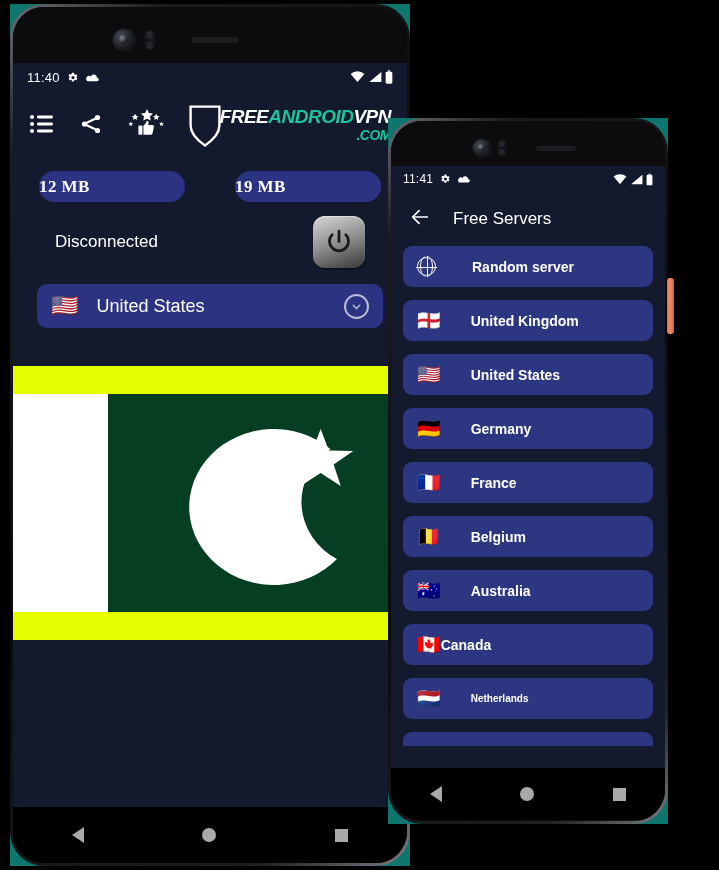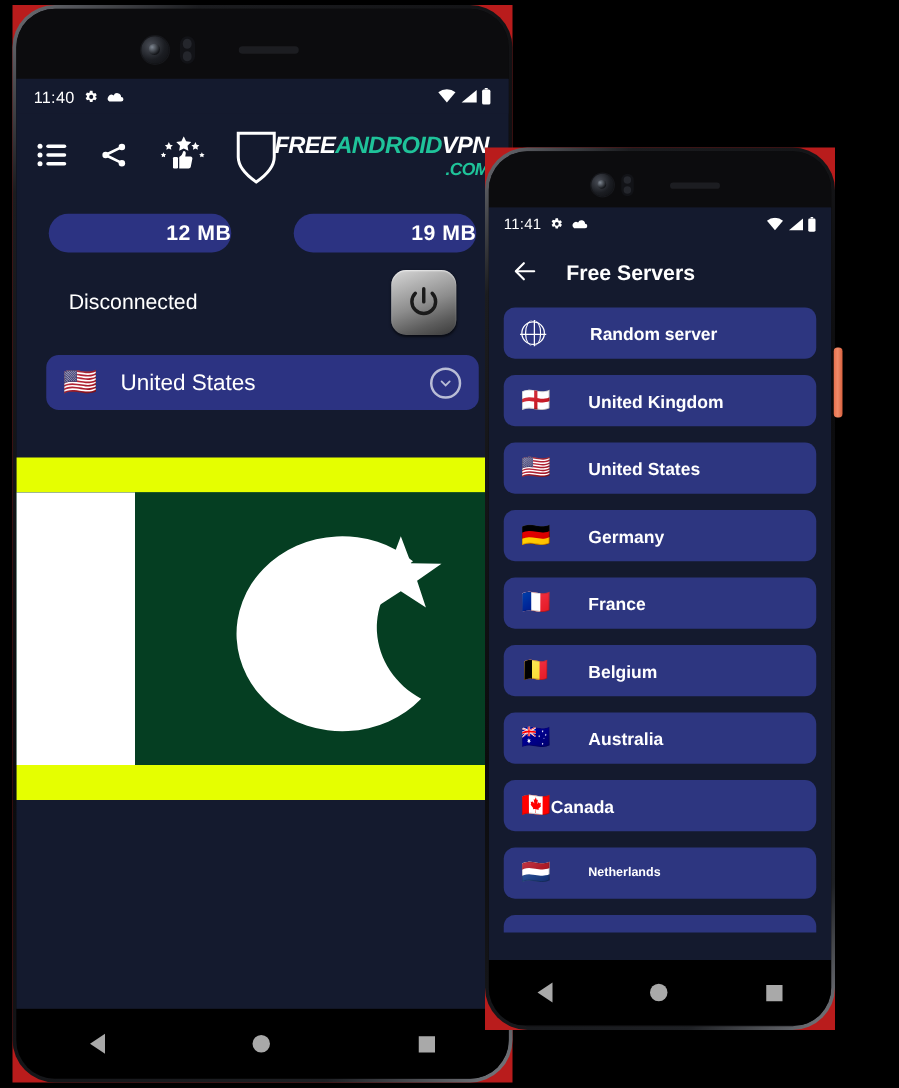--- a/index.html
+++ b/index.html
@@ -5,21 +5,21 @@
   * { box-sizing: border-box; margin: 0; padding: 0; }
   html, body {
     width: 719px; height: 870px;
     background: #000;
     font-family: "Liberation Sans", sans-serif;
     overflow: hidden;
   }
   #stage { position: relative; width: 719px; height: 870px; background: #000; }
 
   
-  .phone { position: absolute; background: #b91c1c; }
+  .phone { position: absolute; background: #0f766e; }
   .phone .bezel {
     position: absolute; inset: 0;
     border-radius: 34px;
     background: linear-gradient(135deg,#6e7076 0%,#1b1c1f 12%,#0b0b0d 50%,#1e2024 88%,#7c7e84 100%);
     padding: 3px;
   }
   .phone .inner {
     position: absolute; inset: 3px;
     border-radius: 31px;
     background: #0c0c0e;
@@ -63,22 +63,22 @@
   .logo-text { display:flex; flex-direction:column; align-items:flex-end; line-height:1; }
   .logo-row1 { font-weight:bold; font-style:italic; letter-spacing:-.5px; white-space:nowrap; }
   .logo-row2 { font-weight:bold; font-style:italic; letter-spacing:-.5px; }
   .c-white { color:#ffffff; }
   .c-teal  { color:#1fc39a; }
 
   
   .pill-row { display:flex; justify-content:space-between; }
   .pill {
     background:#2c3382; color:#fff; border-radius:999px;
-    display:flex; align-items:center; justify-content:flex-end;
-    font-weight:bold; letter-spacing:.4px;
+    display:flex; align-items:center; justify-content:flex-start;
+    font-weight:bold; letter-spacing:.4px;font-family:Liberation Serif, serif;
   }
   .status-row { display:flex; align-items:center; }
   .status-text { color:#ffffff; }
   .power-btn {
     border-radius:12px;
     background: linear-gradient(160deg,#d7d7d7 0%,#bdbdbd 18%,#8c8c8c 52%,#5c5c5c 78%,#3a3a3a 100%);
     display:flex; align-items:center; justify-content:center;
     box-shadow: inset 0 1px 1px rgba(255,255,255,.55), 0 1px 2px rgba(0,0,0,.6);
   }
 
@@ -102,21 +102,21 @@
 
   
   .navbar { display:flex; align-items:center; justify-content:space-around; background:#000; width:100%; }
   .nav-back { width:0;height:0; border-top:8px solid transparent; border-bottom:8px solid transparent; border-right:12px solid #a9a9a9; }
   .nav-home { width:14px;height:14px;border-radius:50%; background:#a9a9a9; }
   .nav-rec  { width:13px;height:13px; background:#a9a9a9; }
 
   
   .appbar { display:flex; align-items:center; width:100%; }
   .back-arrow { color:#fff; }
-  .appbar-title { color:#fff; font-weight:700; }
+  .appbar-title { color:#fff; font-weight:400; }
   .srv-list { width:100%;border-radius:19px; }
   .srv-item {
     background:#2d3680; border-radius:9px;
     display:flex; align-items:center; width:100%;
   }
   .srv-flag { line-height:1; }
   .srv-label { color:#fff; font-weight:bold; }
   .srv-item.cut { border-bottom-left-radius:0; border-bottom-right-radius:0; }
 
   .side-btn {

